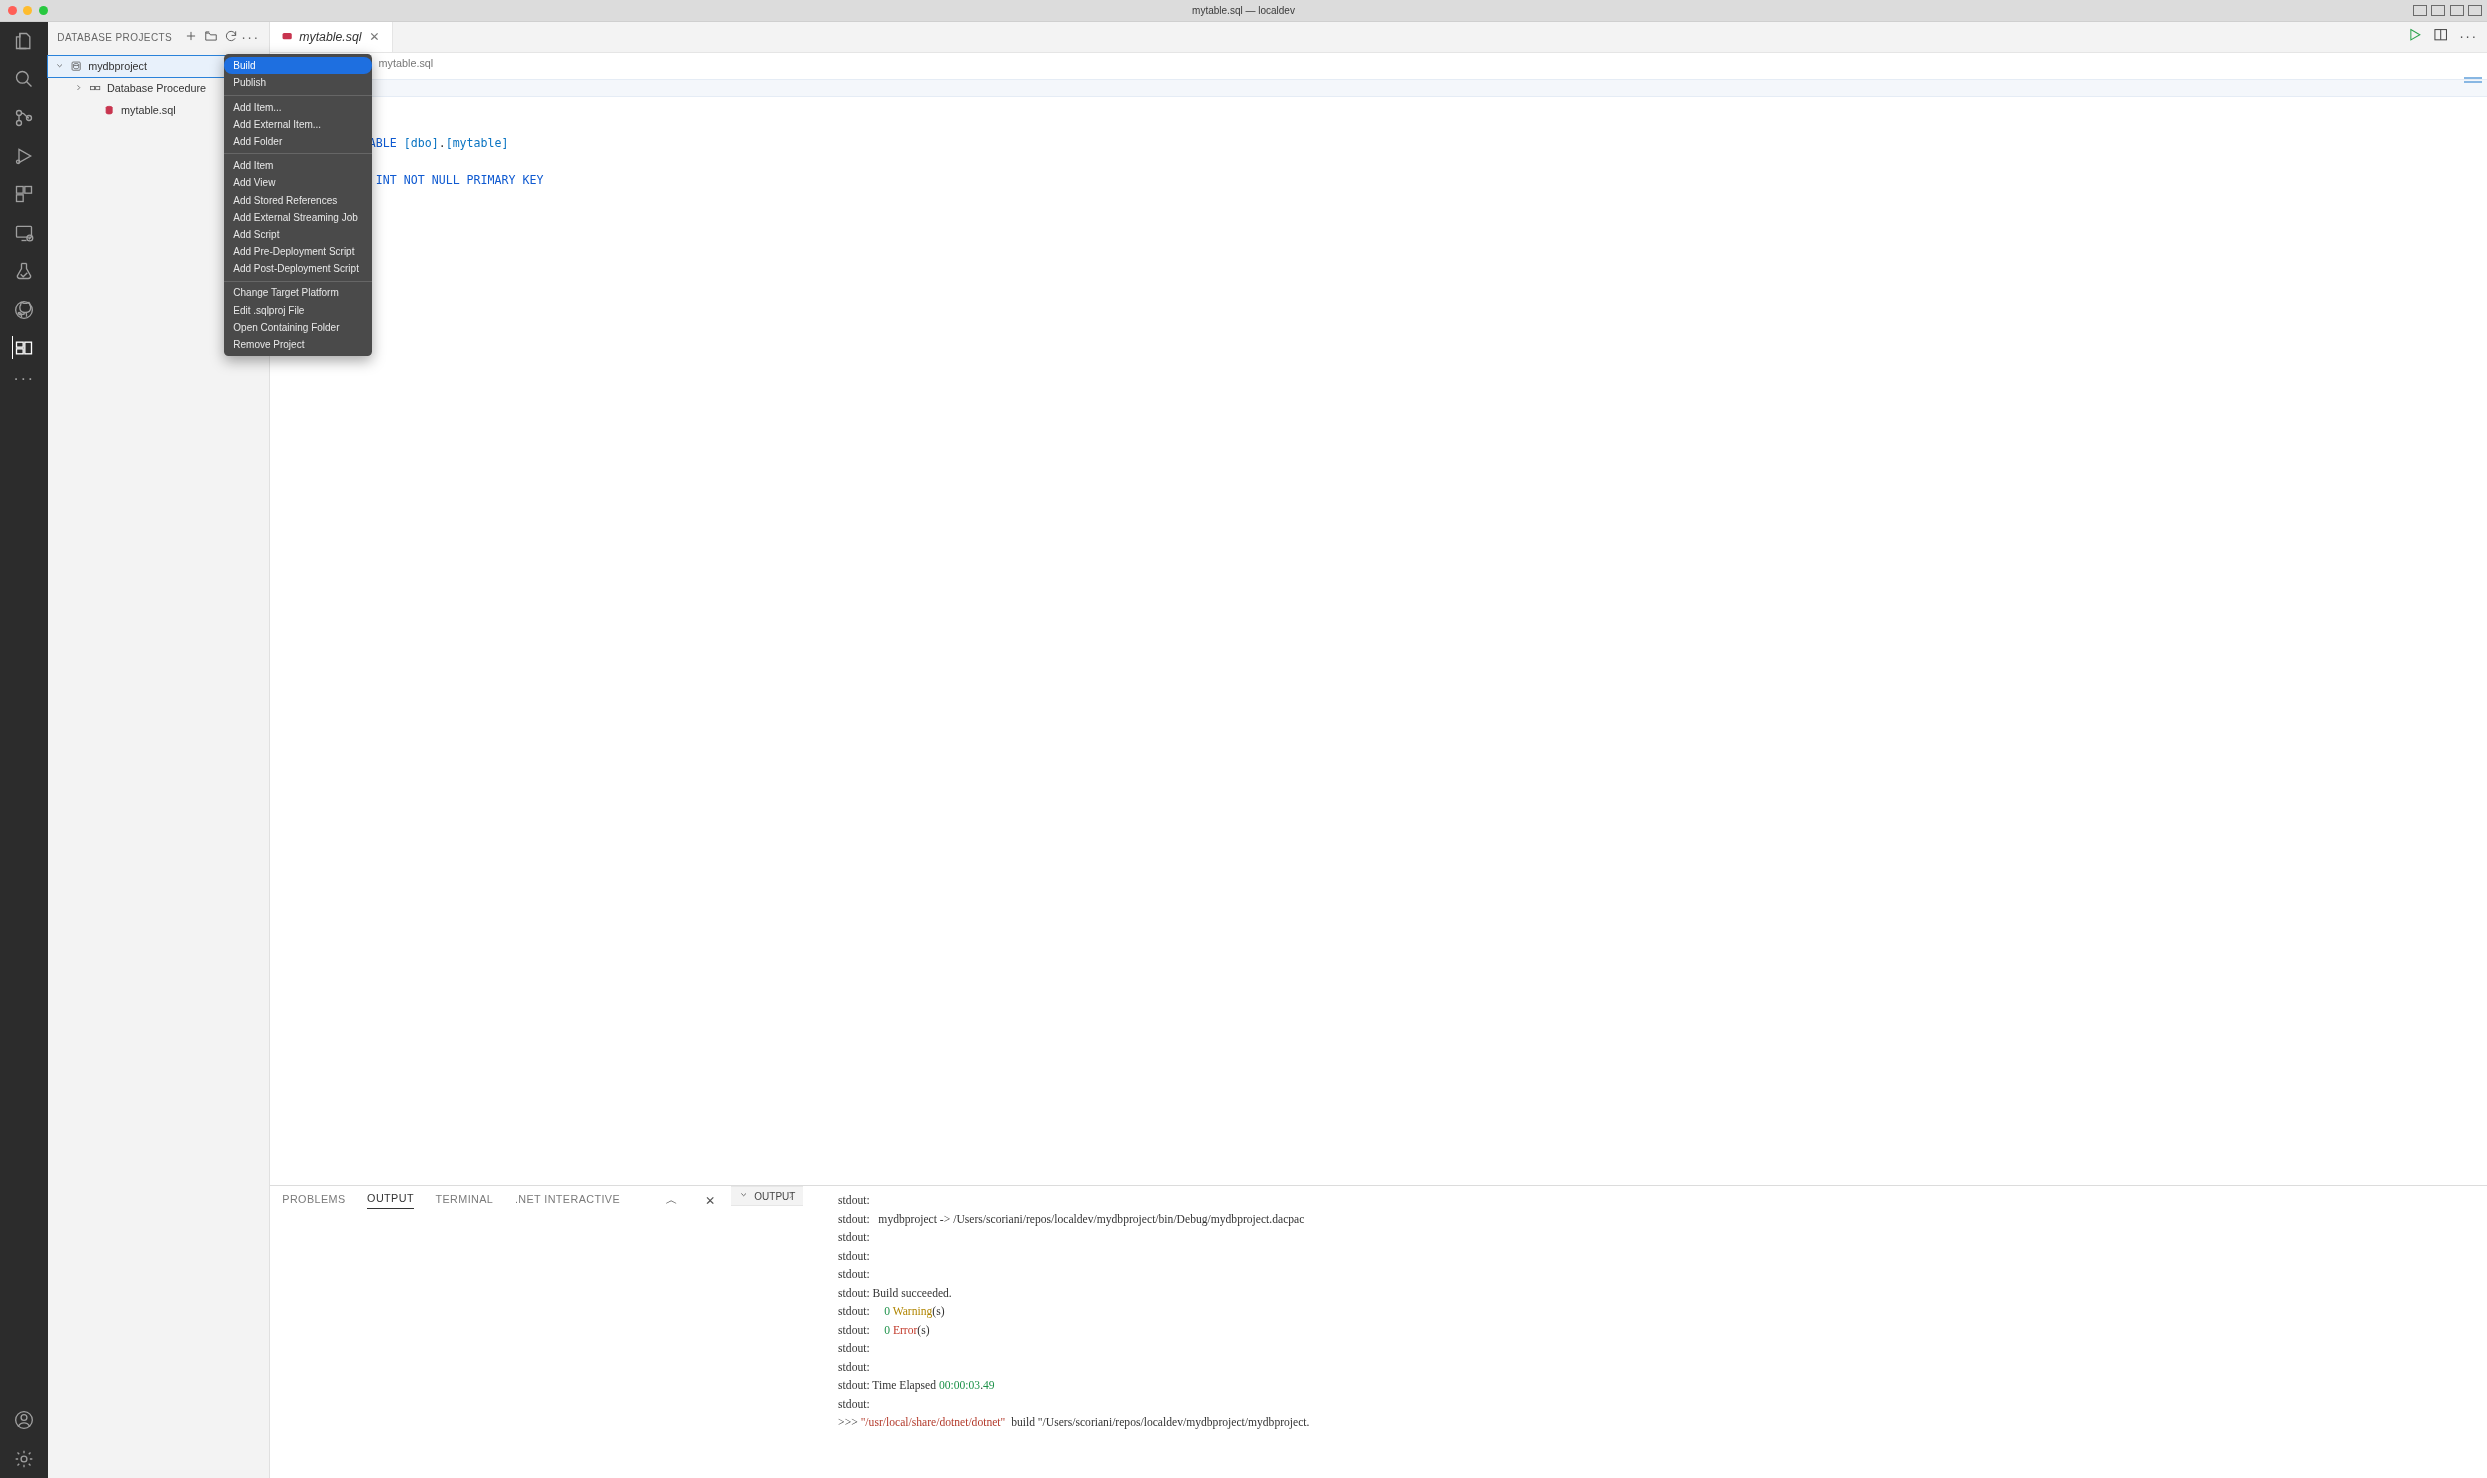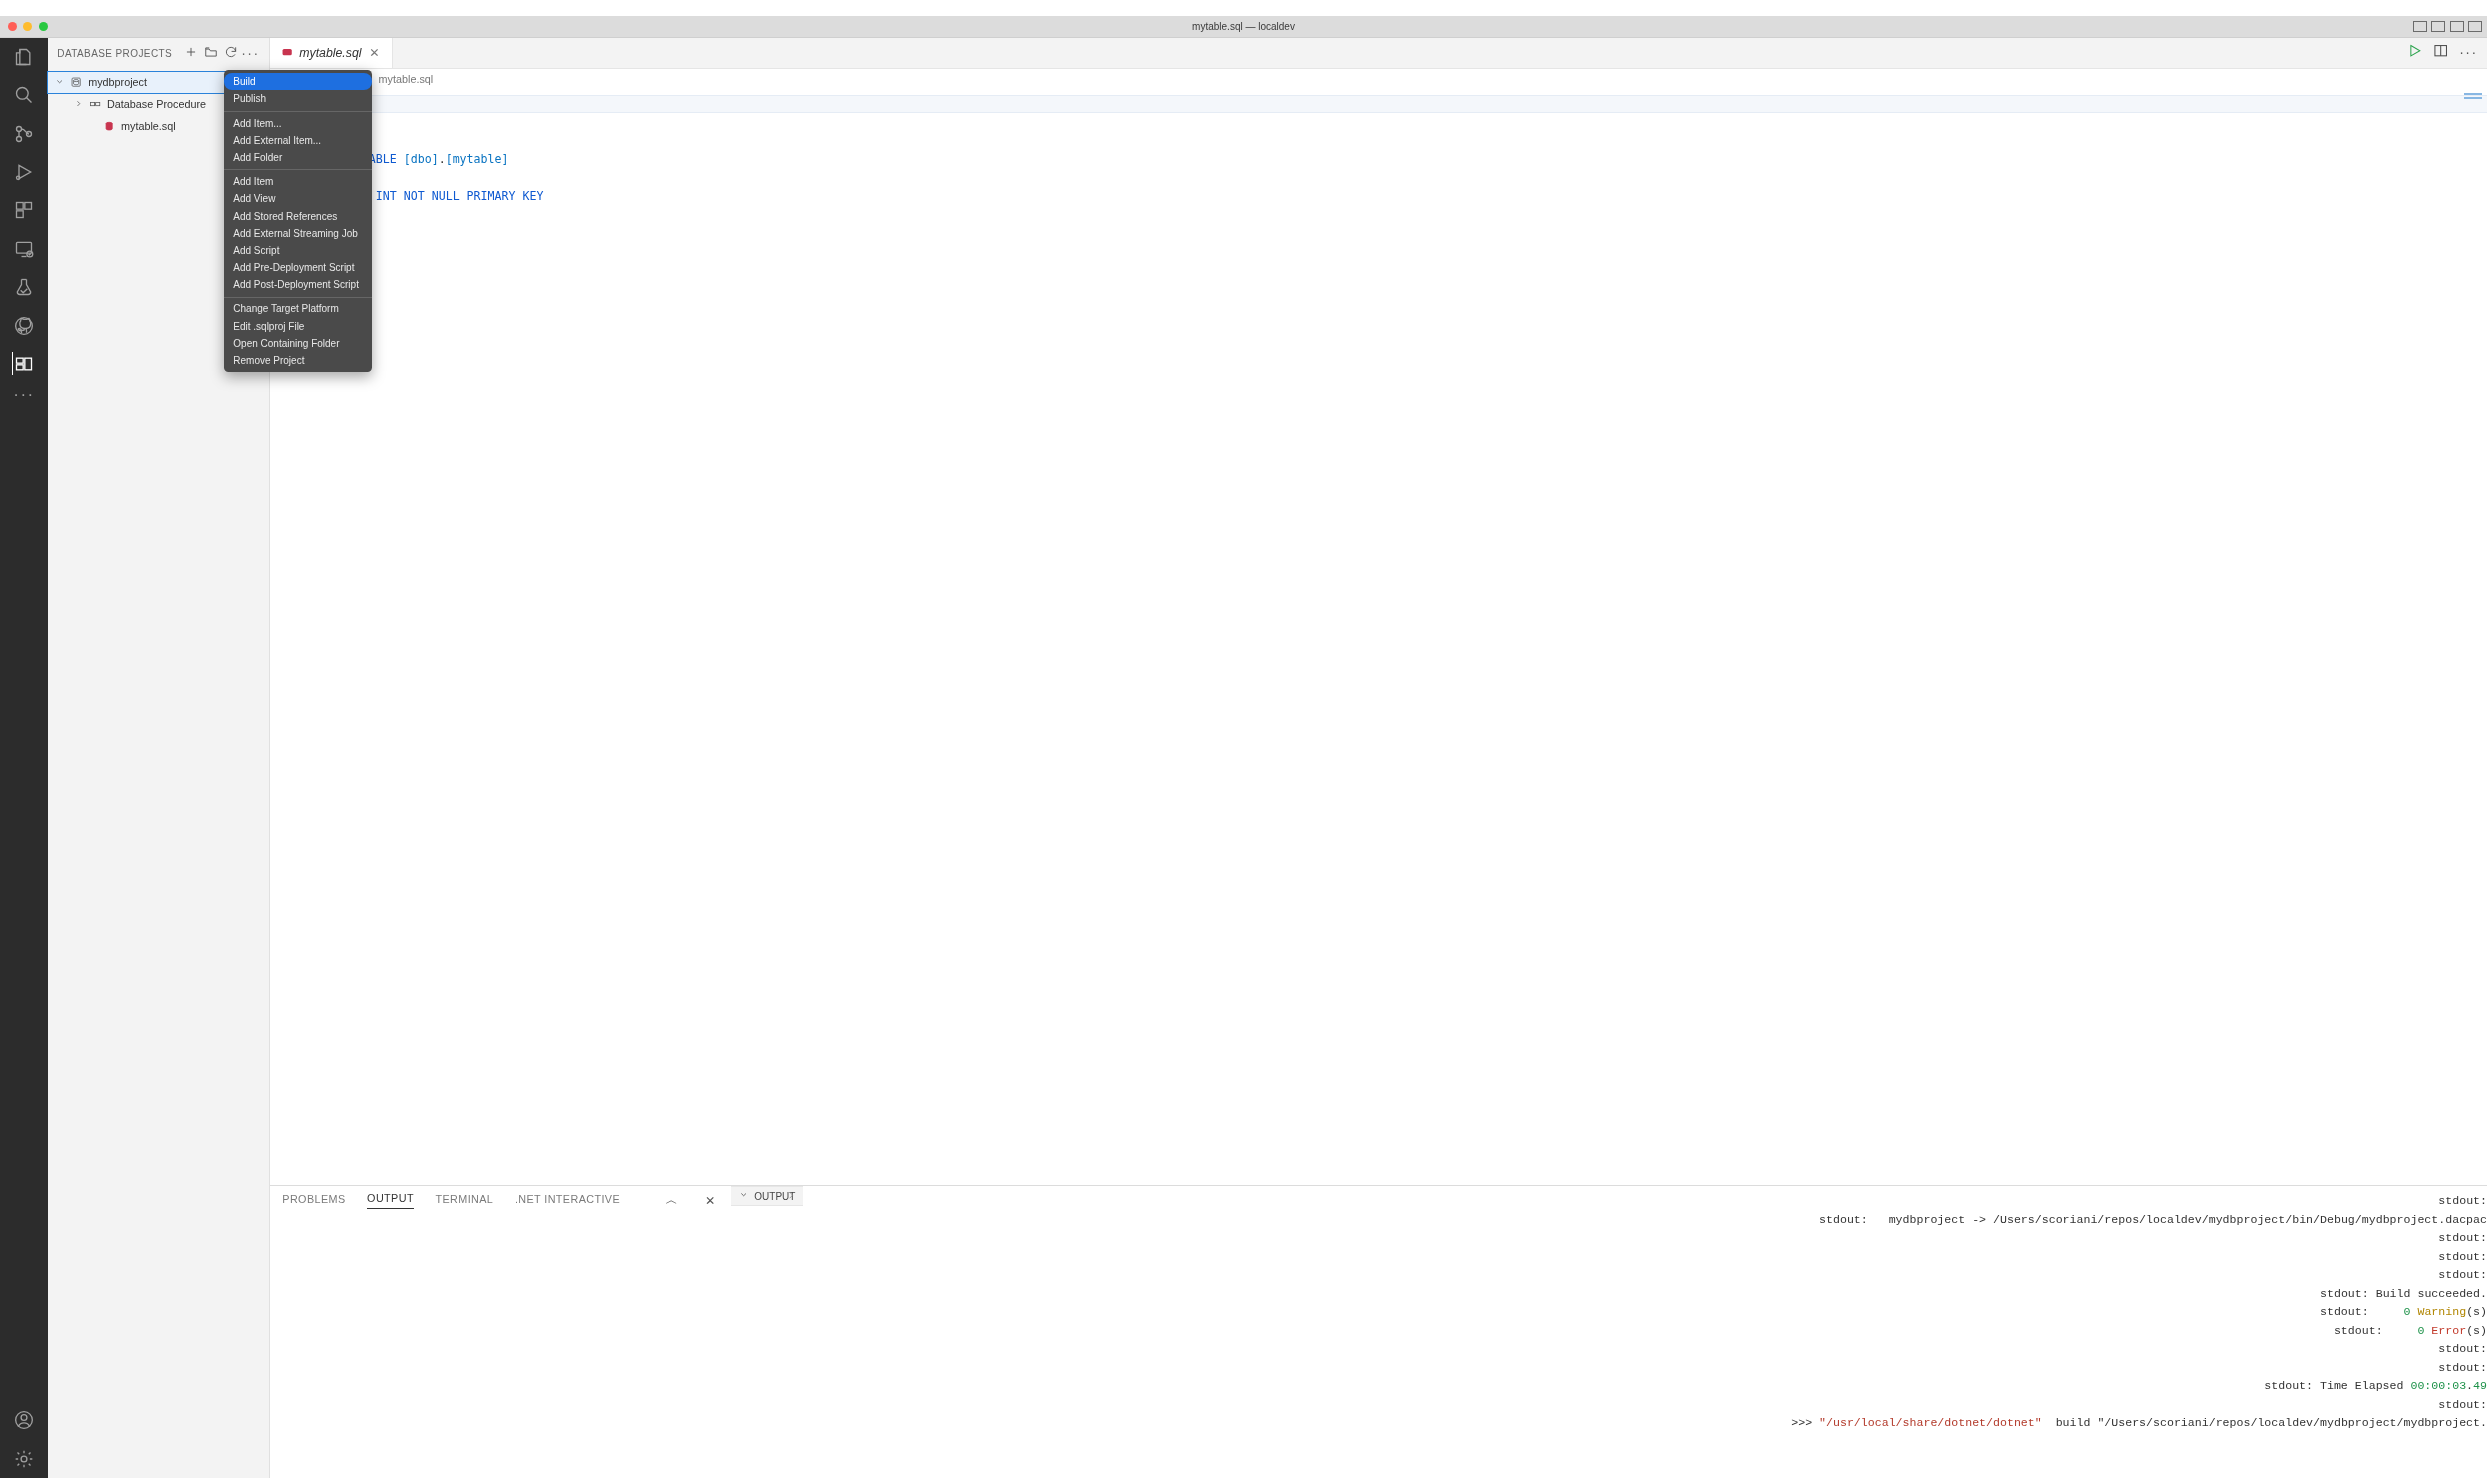--- a/index.html
+++ b/index.html
@@ -4,21 +4,20 @@
 <style>
   * { box-sizing: border-box; margin: 0; padding: 0; }
   html, body { height: 100%; font-family: -apple-system, "Segoe UI", Helvetica, Arial, sans-serif; }
   body { display: flex; flex-direction: column; background: #fff; color: #333; }
 
   
   .titlebar {
     height: 21.6px; background: #dcdcdc; display: flex; align-items: center;
     position: relative; border-bottom: 0.8px solid #cfcfcf; font-size: 10px;
     color: #3a3a3a;
-    margin-top: 16px;
   }
   .traffic-lights { display: flex; gap: 6.2px; margin-left: 7.7px; }
   .traffic-lights span { width: 9.3px; height: 9.3px; border-radius: 50%; display: inline-block; }
   .dot-red    { background: #ff5f57; }
   .dot-yellow { background: #febc2e; }
   .dot-green  { background: #28c840; }
   .title-text { position: absolute; left: 50%; transform: translateX(-50%); }
   .title-right { position: absolute; right: 4.6px; display: flex; gap: 4.6px; }
   .title-right span { width: 14px; height: 10.8px; border: 1.2px solid #6b6b6b; display: inline-block; }
   .tr-left  { border-right-width: 4.6px; }
@@ -147,22 +146,22 @@
     height: 20px; display: flex; align-items: center; gap: 6.2px; padding: 0 7.7px;
     background: #f3f3f3; color: #444; font-size: 10px; font-weight: 500;
     border-top: 0.8px solid #e6e6e6; border-bottom: 0.8px solid #e6e6e6;
     position: relative;
   }
   .panel-sub .chevd svg { width: 9.3px; height: 9.3px; stroke:#444; fill:none; stroke-width:2;}
   .panel-sub .right-ic { position:absolute; right:6.2px; }
   .panel-sub .right-ic svg { width:12.3px; height:12.3px; stroke:#888; fill:none; stroke-width:1.5;}
   .panel-body {
     flex: 1; overflow: auto; padding: 6.2px 0 6.2px 35px;
-    font-family: Liberation Mono, monospace; font-size: 11.6px; line-height: 18.5px;
-    color: #333; white-space: pre; text-align: right;
+    font-family: Liberation Serif, serif; font-size: 11.6px; line-height: 18.5px;
+    color: #333; white-space: pre;
   }
   .num  { color: #1e924a; }
   .warn { color: #b08500; }
   .err  { color: #c23a2b; }
   .path { color: #b33a2b; }
   .time { color: #1e924a; }
 
 </style>
 </head>
 <body>

